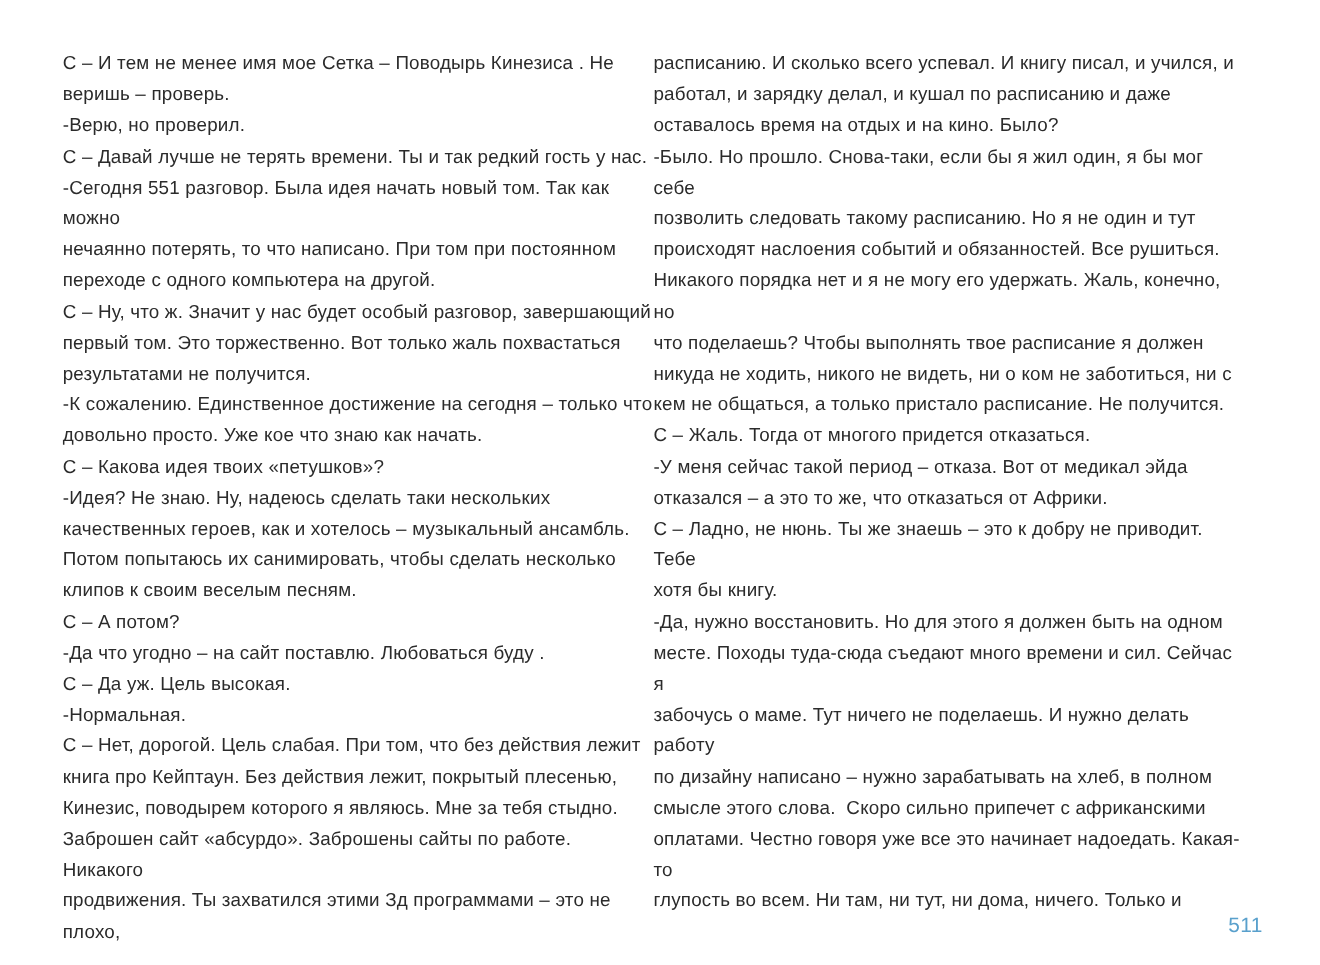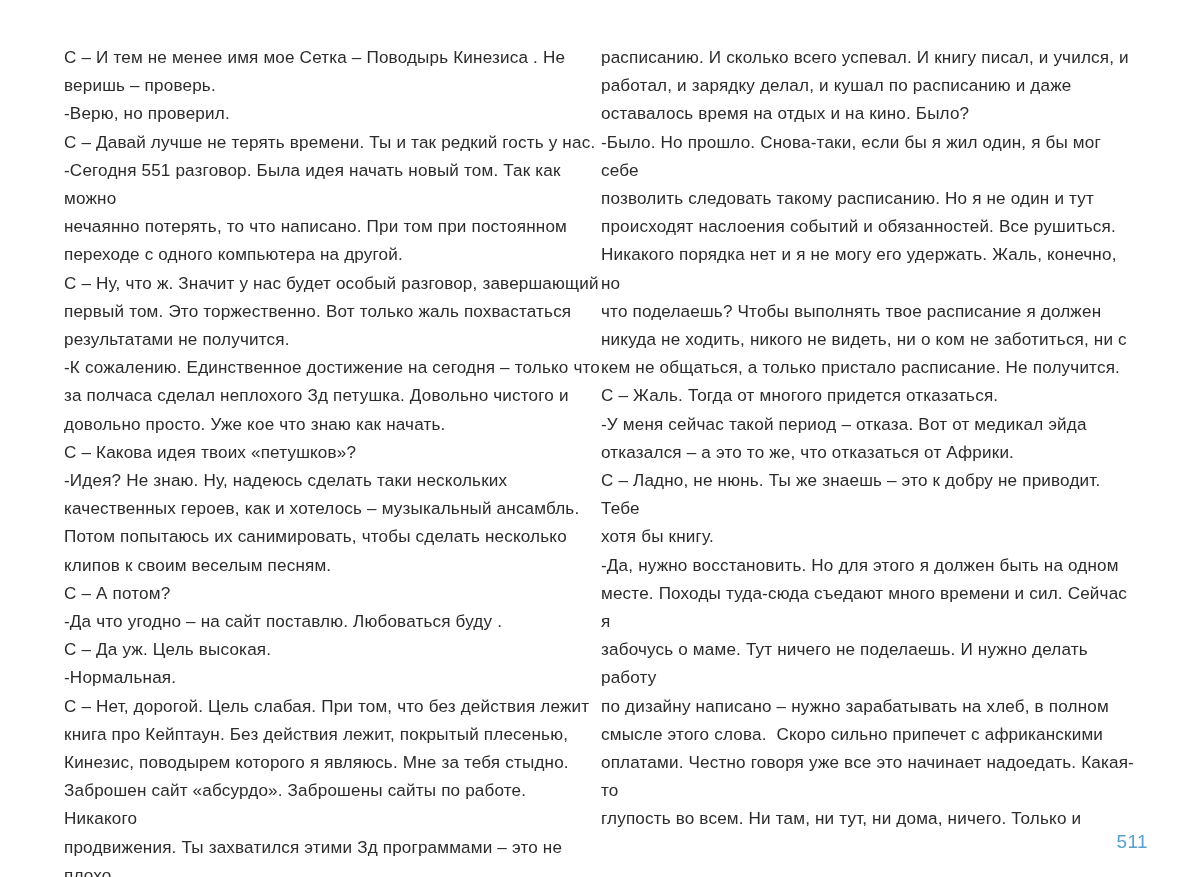--- a/index.html
+++ b/index.html
@@ -21,23 +21,22 @@
     overflow: hidden;
   }
   .columns {
     position: absolute;
     top: 44px;
     left: 44px;
     width: 1100px;
     height: 780px;
     display: flex;
     flex-direction: row;
-    justify-content: flex-start;
+    justify-content: center;
     align-items: flex-start;
-    margin-left: 20px;
   }
   .column {
     width: 537px;
     box-sizing: border-box;
   }
   .column-right {
     width: 537px;
   }
   .line {
     font-size: 17.1px;
@@ -70,21 +69,20 @@
         <div class="line">веришь – проверь.</div>
         <div class="line">-Верю, но проверил.</div>
         <div class="line">С – Давай лучше не терять времени. Ты и так редкий гость у нас.</div>
         <div class="line">-Сегодня 551 разговор. Была идея начать новый том. Так как можно</div>
         <div class="line">нечаянно потерять, то что написано. При том при постоянном</div>
         <div class="line">переходе с одного компьютера на другой.</div>
         <div class="line">С – Ну, что ж. Значит у нас будет особый разговор, завершающий</div>
         <div class="line">первый том. Это торжественно. Вот только жаль похвастаться</div>
         <div class="line">результатами не получится.</div>
         <div class="line">-К сожалению. Единственное достижение на сегодня – только что</div>
-        <div class="line">за полчаса сделал неплохого Зд петушка. Довольно чистого и</div>
         <div class="line">довольно просто. Уже кое что знаю как начать.</div>
         <div class="line">С – Какова идея твоих «петушков»?</div>
         <div class="line">-Идея? Не знаю. Ну, надеюсь сделать таки нескольких</div>
         <div class="line">качественных героев, как и хотелось – музыкальный ансамбль.</div>
         <div class="line">Потом попытаюсь их санимировать, чтобы сделать несколько</div>
         <div class="line">клипов к своим веселым песням.</div>
         <div class="line">С – А потом?</div>
         <div class="line">-Да что угодно – на сайт поставлю. Любоваться буду .</div>
         <div class="line">С – Да уж. Цель высокая.</div>
         <div class="line">-Нормальная.</div>

